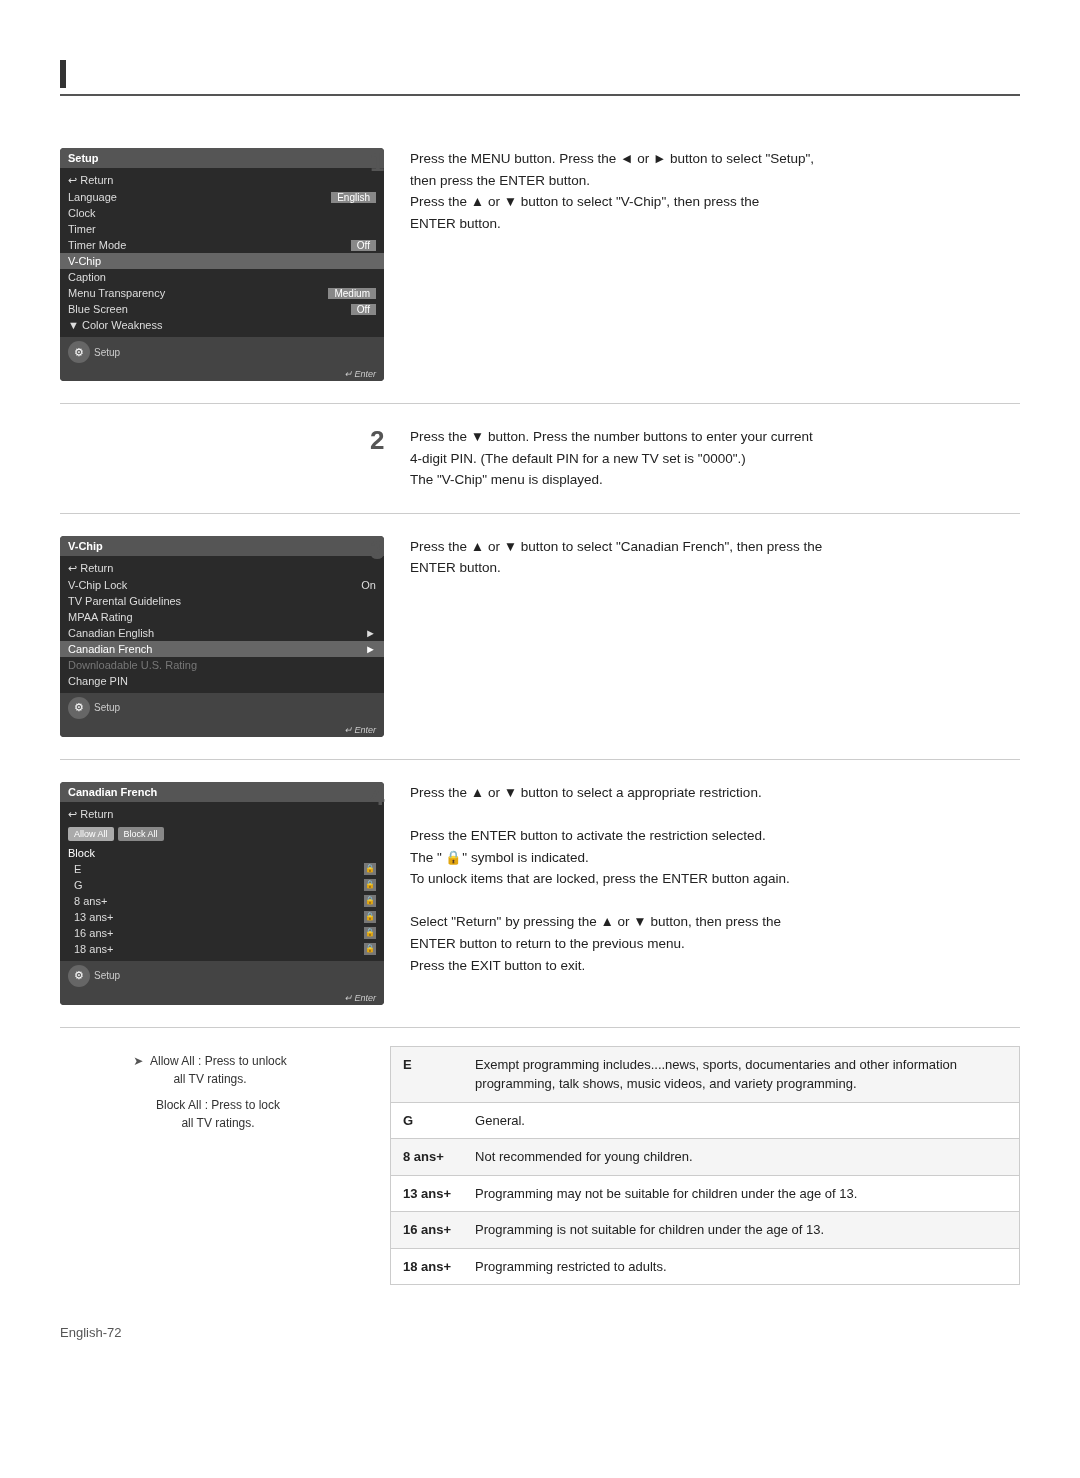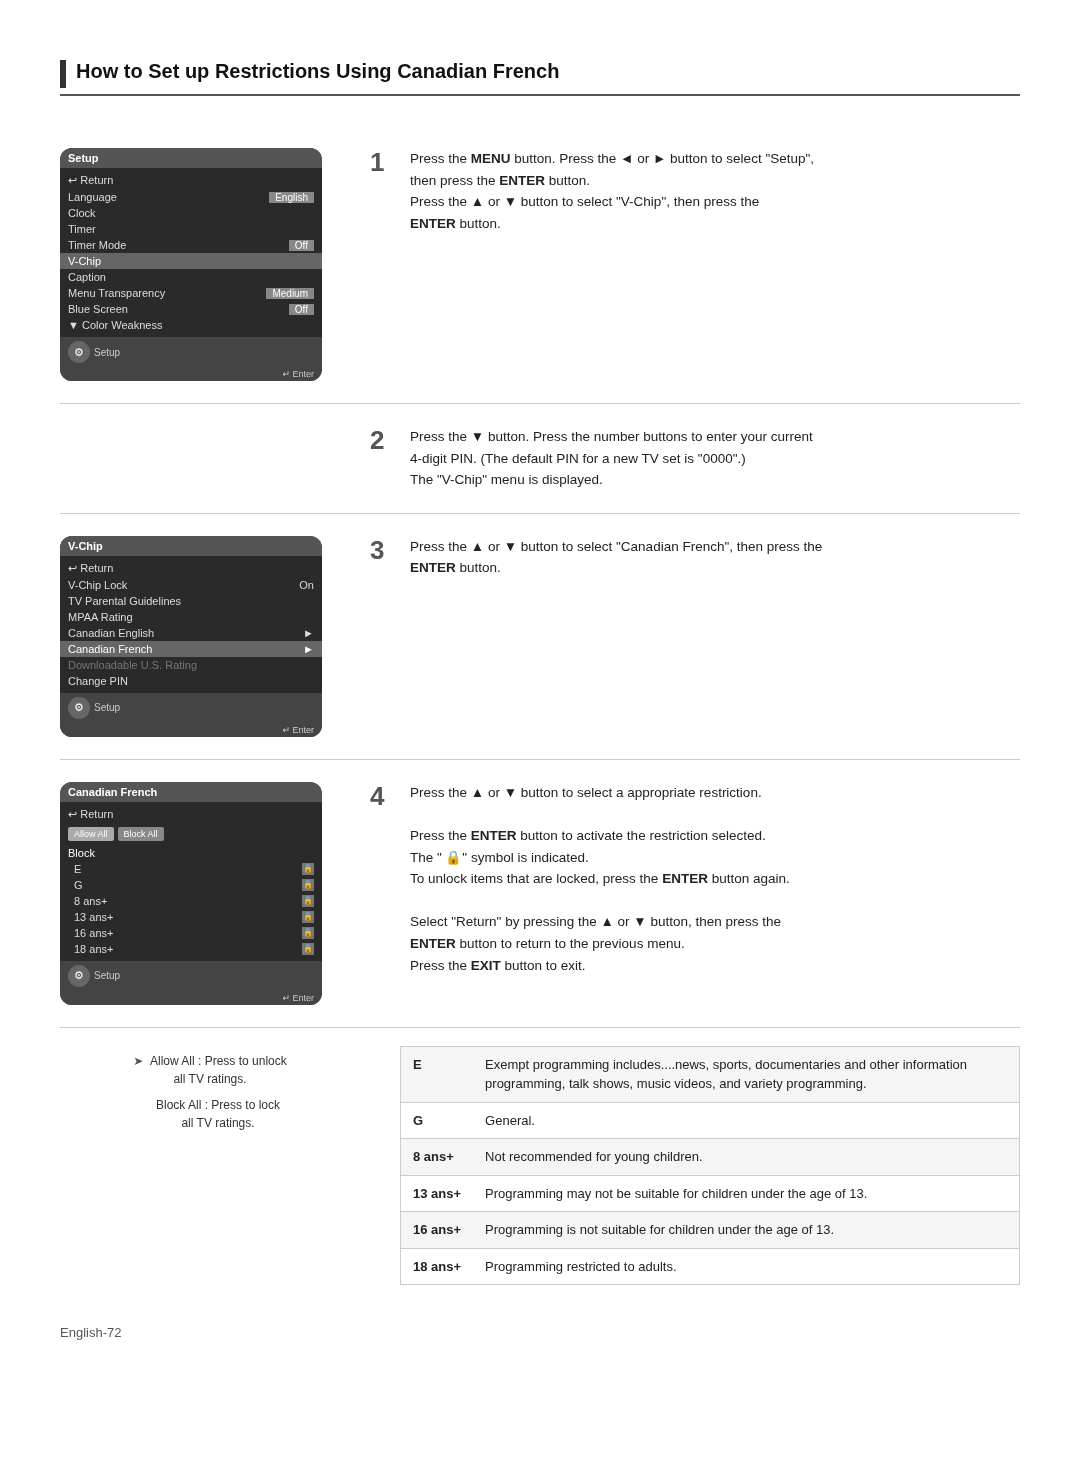--- a/index.html
+++ b/index.html
@@ -71,29 +71,29 @@
       width: 24px;
     }
 
     .step-text {
       font-size: 13.5px;
       line-height: 1.6;
       color: #222;
     }
 
     .step-text b {
-      font-weight: bold;
+      font-weight: normal;
     }
 
     
     .tv-screen {
       background: #3a3a3a;
-      border-radius: 12px;
+      border-radius: 4px;
       overflow: hidden;
-      width: 262px;
+      width: 324px;
       font-size: 11px;
       color: #fff;
     }
 
     .tv-screen-title {
       background: #555;
       color: #fff;
       font-weight: bold;
       font-size: 11px;
       padding: 4px 8px;
@@ -154,20 +154,21 @@
       font-size: 10px;
       color: #ccc;
       margin-left: 4px;
     }
 
     .tv-enter-row {
       display: flex;
       justify-content: flex-end;
       padding: 2px 8px;
       background: #444;
+      font-style: italic;
     }
 
     .tv-enter-icon {
       font-size: 9px;
       color: #ccc;
     }
 
     
     .tv-chip-item {
       padding: 2px 8px;
@@ -260,21 +261,21 @@
       background: #f5f5f5;
     }
     .rating-table tr:nth-child(even) {
       background: #ffffff;
     }
 
     
     .bottom-section {
       display: flex;
       margin-top: 8px;
-      gap: 40px;
+      gap: 30px;
       justify-content: center;
     }
 
     .bottom-left {
       width: 300px;
       flex-shrink: 0;
     }
 
     .bottom-right {
       flex: 1;
@@ -287,21 +288,20 @@
       color: #555;
     }
   </style>
 </head>
 <body>
 
 <div class="page-container">
 
   <div class="page-title-section">
     <div class="title-bar"></div>
-    <h1 class="page-title">How to Set up Restrictions Using Canadian French</h1>
   </div>
 
   <div class="step-row">
     <div class="step-left">
 
       <div class="tv-screen">
         <div class="tv-screen-title">Setup</div>
         <div class="tv-screen-body">
           <div class="tv-menu-item">
               <span>↩ Return</span>

